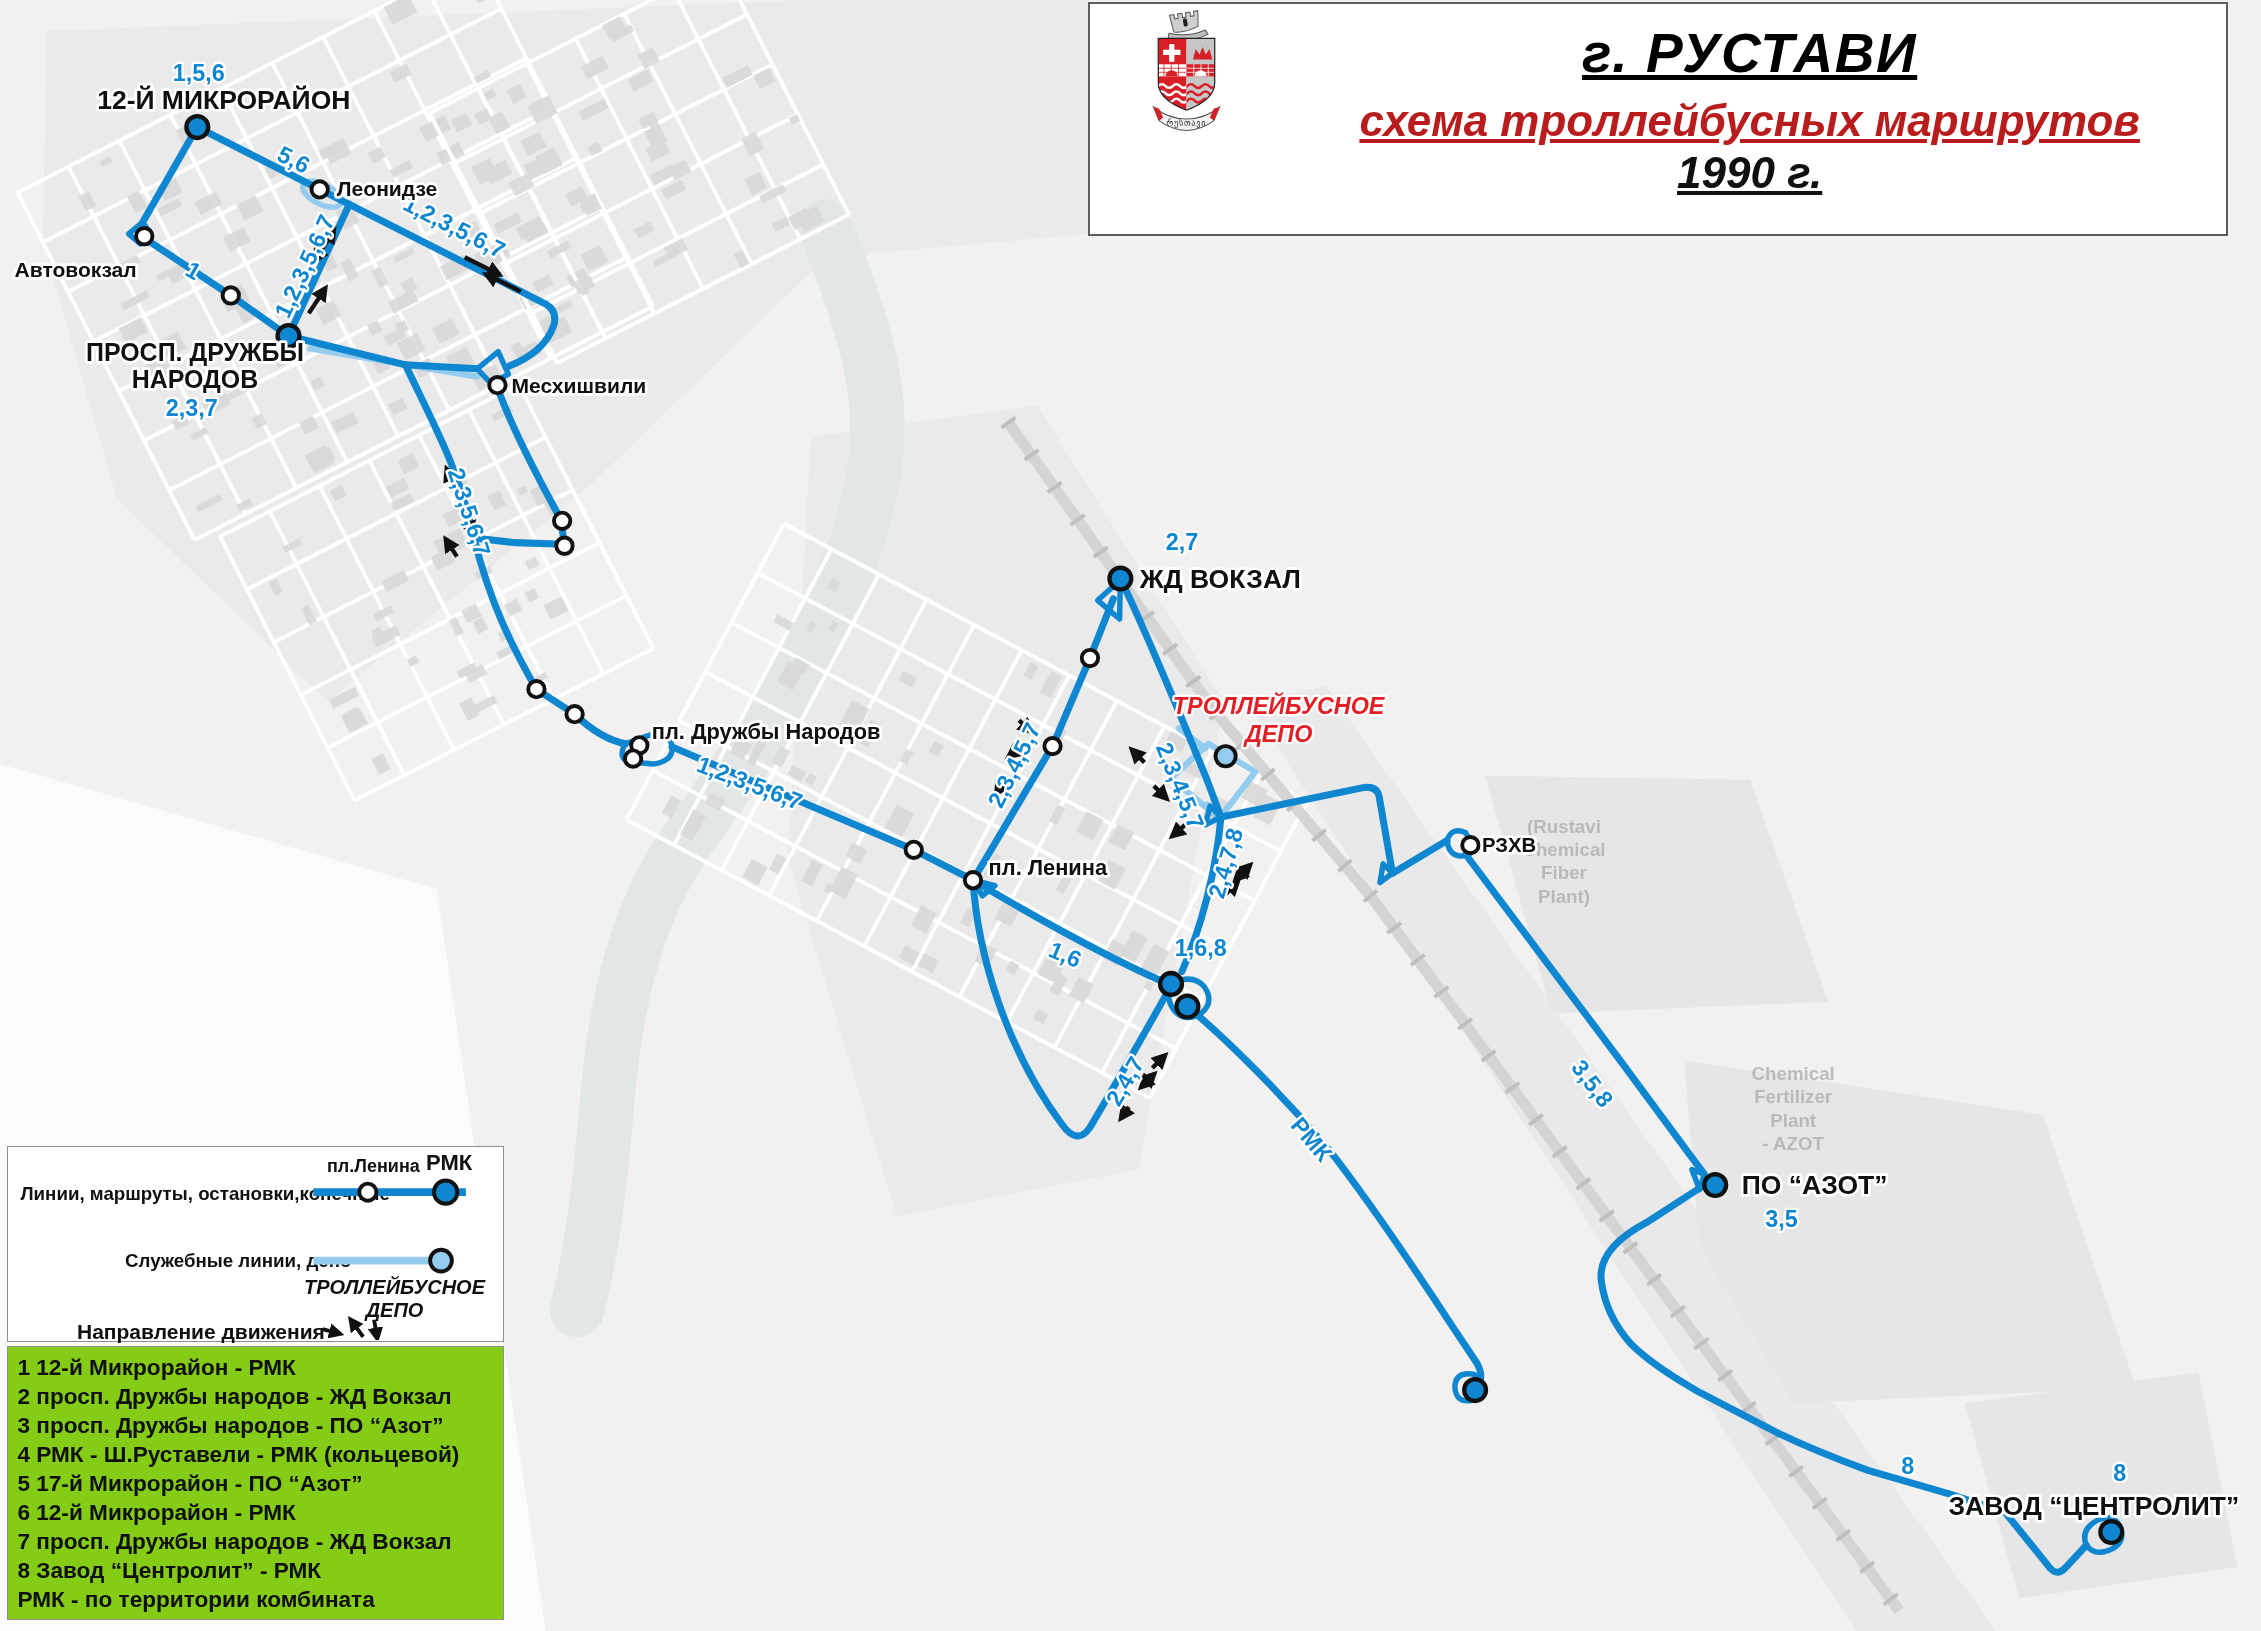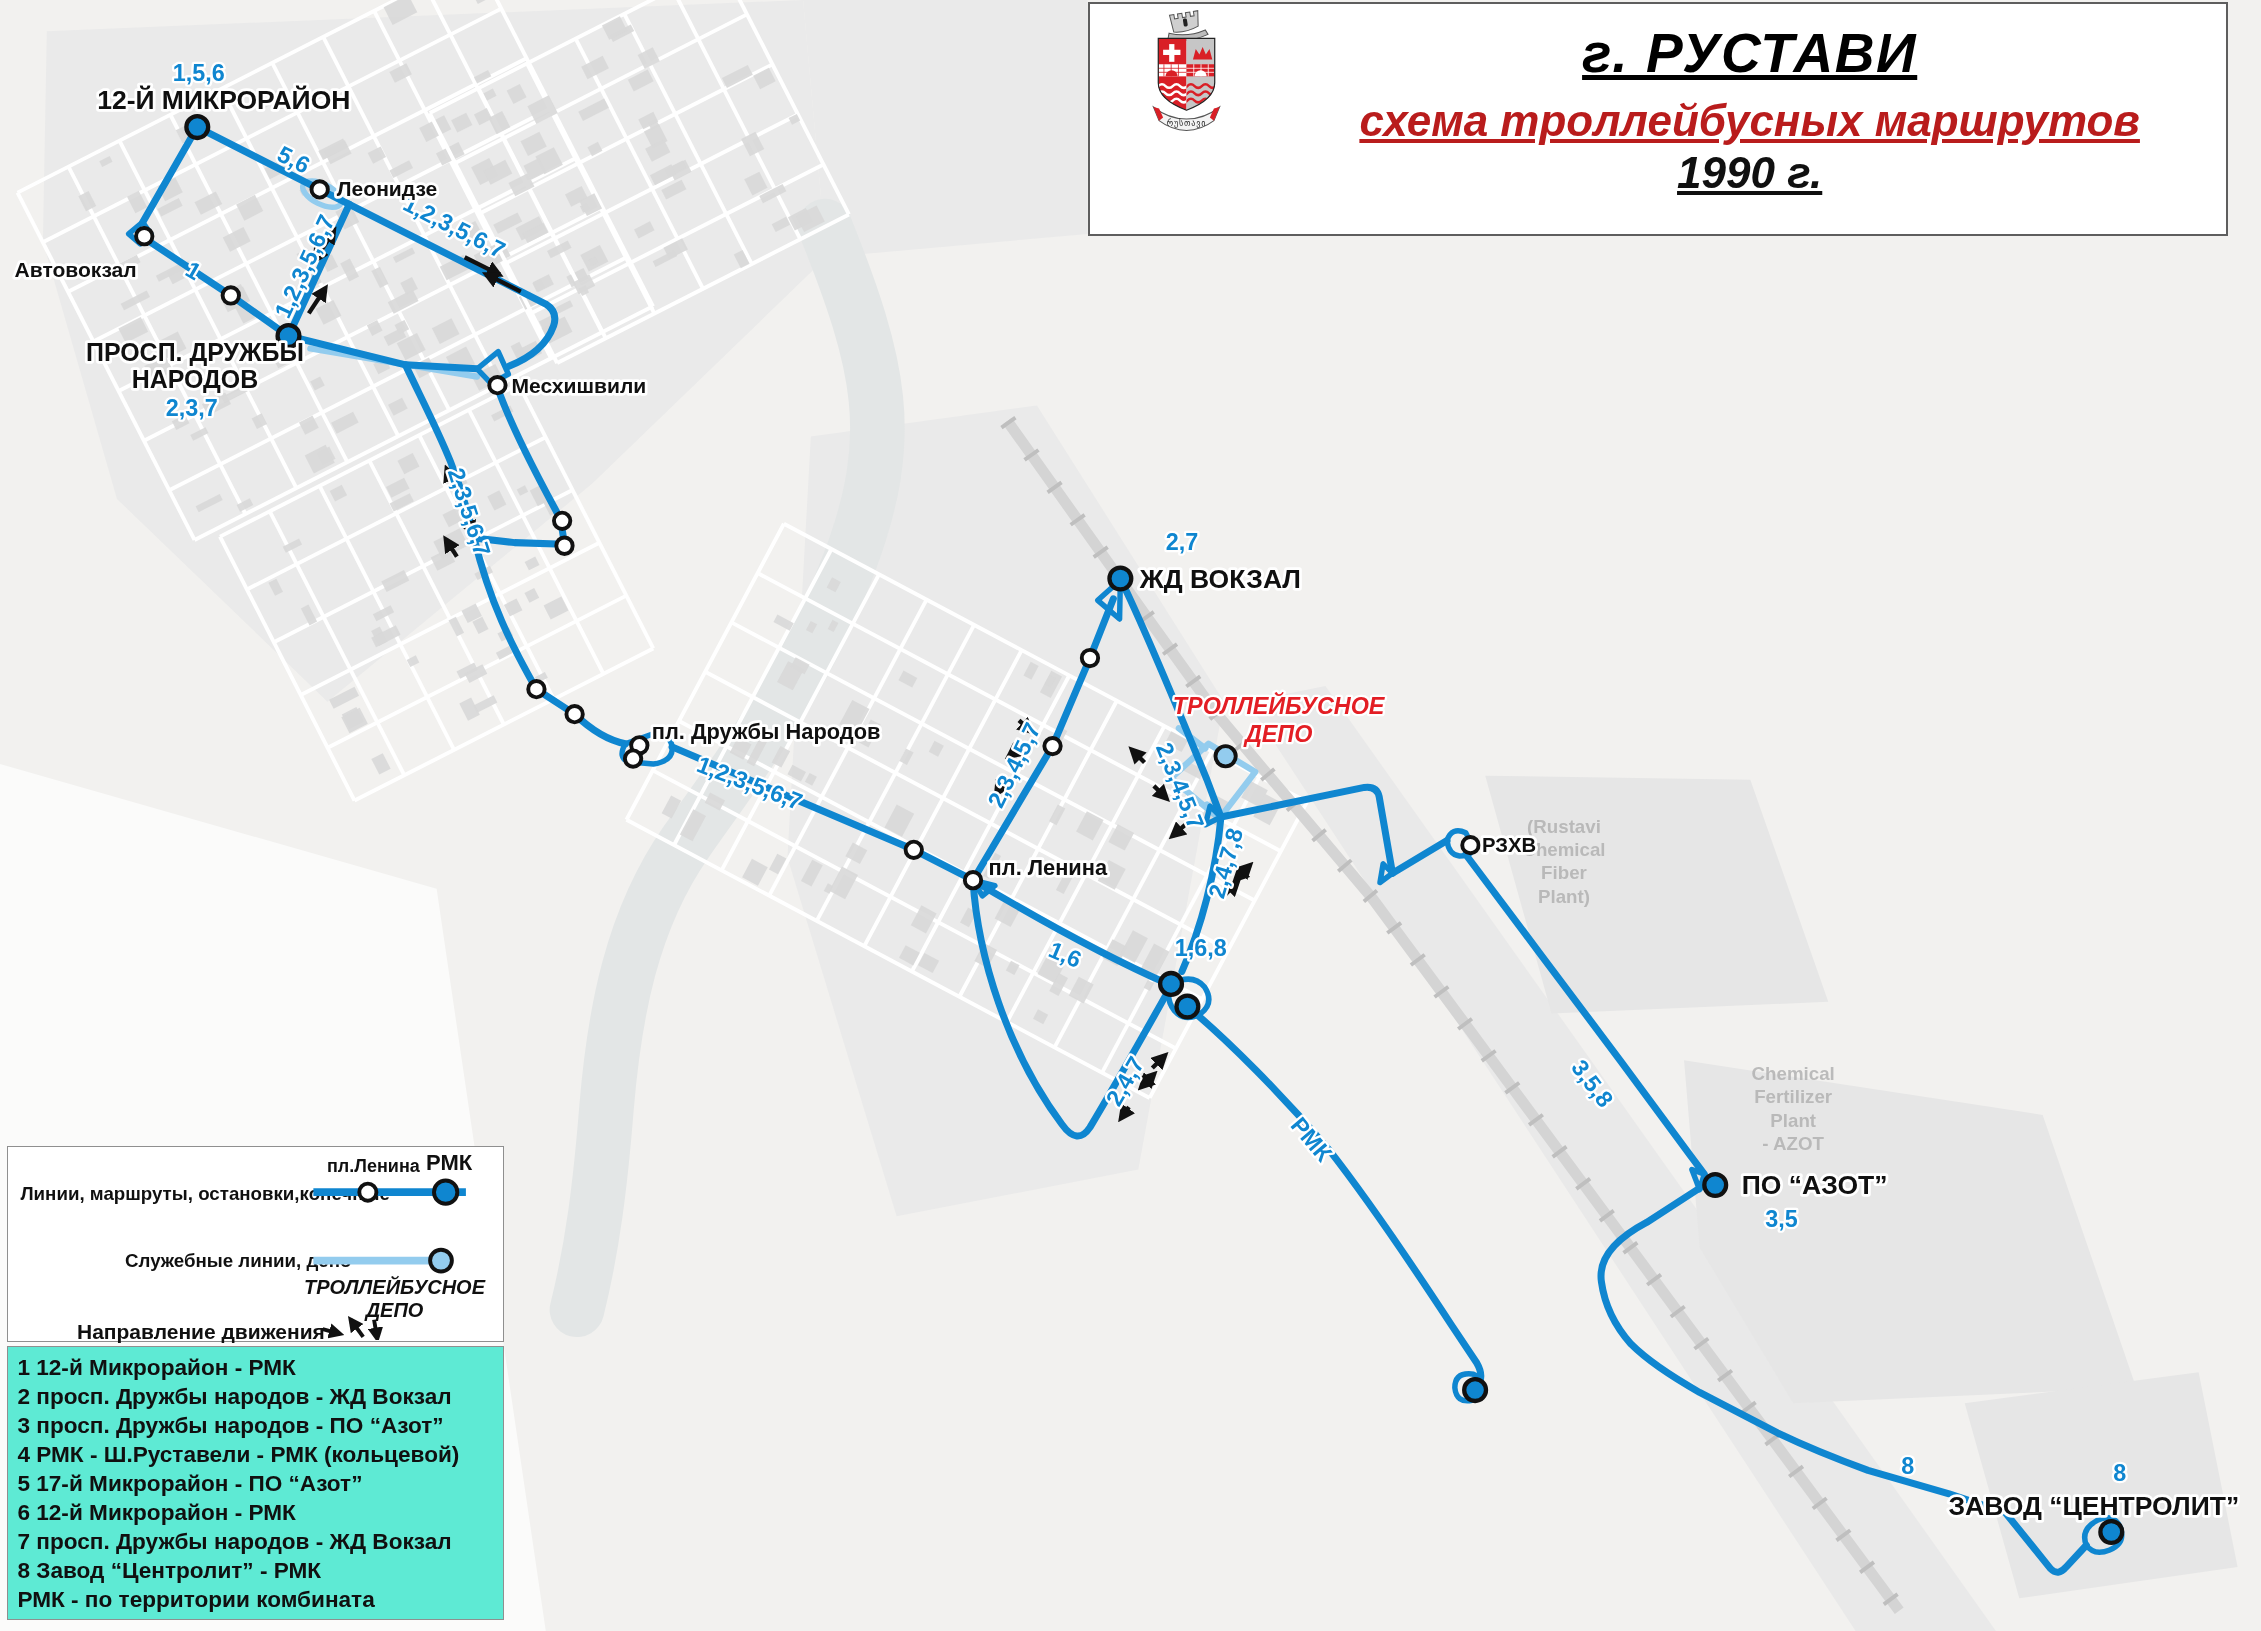--- a/index.html
+++ b/index.html
@@ -612,21 +612,21 @@
       <line x1="392" y1="146" x2="548" y2="146" stroke="#93ccee" stroke-width="10"></line>
       <circle cx="556" cy="146" r="14" fill="#93ccee" stroke="#111" stroke-width="5"></circle>
       <g stroke="#111" stroke-width="5">
         <line x1="404" y1="234" x2="426" y2="240" marker-end="url(#ah)"></line>
         <line x1="456" y1="244" x2="440" y2="222" marker-end="url(#ah)"></line>
         <line x1="470" y1="222" x2="474" y2="246" marker-end="url(#ah)"></line>
       </g>
     </svg>
   </div>
 
-  <div class="routes-list" id="routes-list" style="background: #5eead4;">
+  <div class="routes-list" id="routes-list" style="background: #84cc16;">
       <div>1 12-й Микрорайон - РМК</div>
       <div>2 просп. Дружбы народов - ЖД Вокзал</div>
       <div>3 просп. Дружбы народов - ПО “Азот”</div>
       <div>4 РМК - Ш.Руставели - РМК (кольцевой)</div>
       <div>5 17-й Микрорайон -  ПО “Азот”</div>
       <div>6 12-й Микрорайон - РМК</div>
       <div>7 просп. Дружбы народов - ЖД Вокзал</div>
       <div>8 Завод “Центролит” - РМК</div>
       <div>РМК - по территории комбината</div>
     </div>

